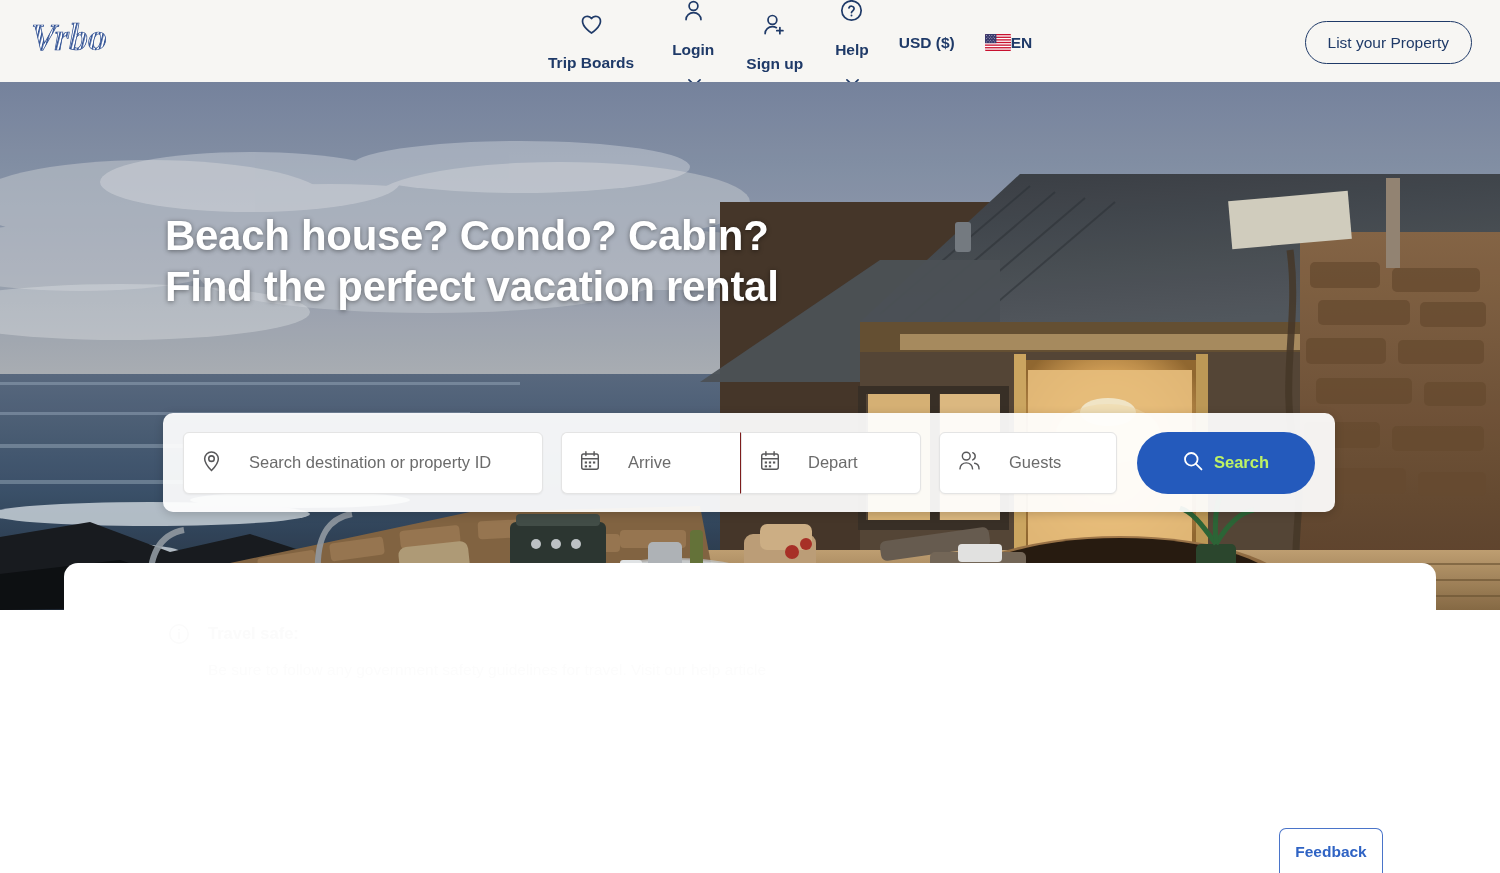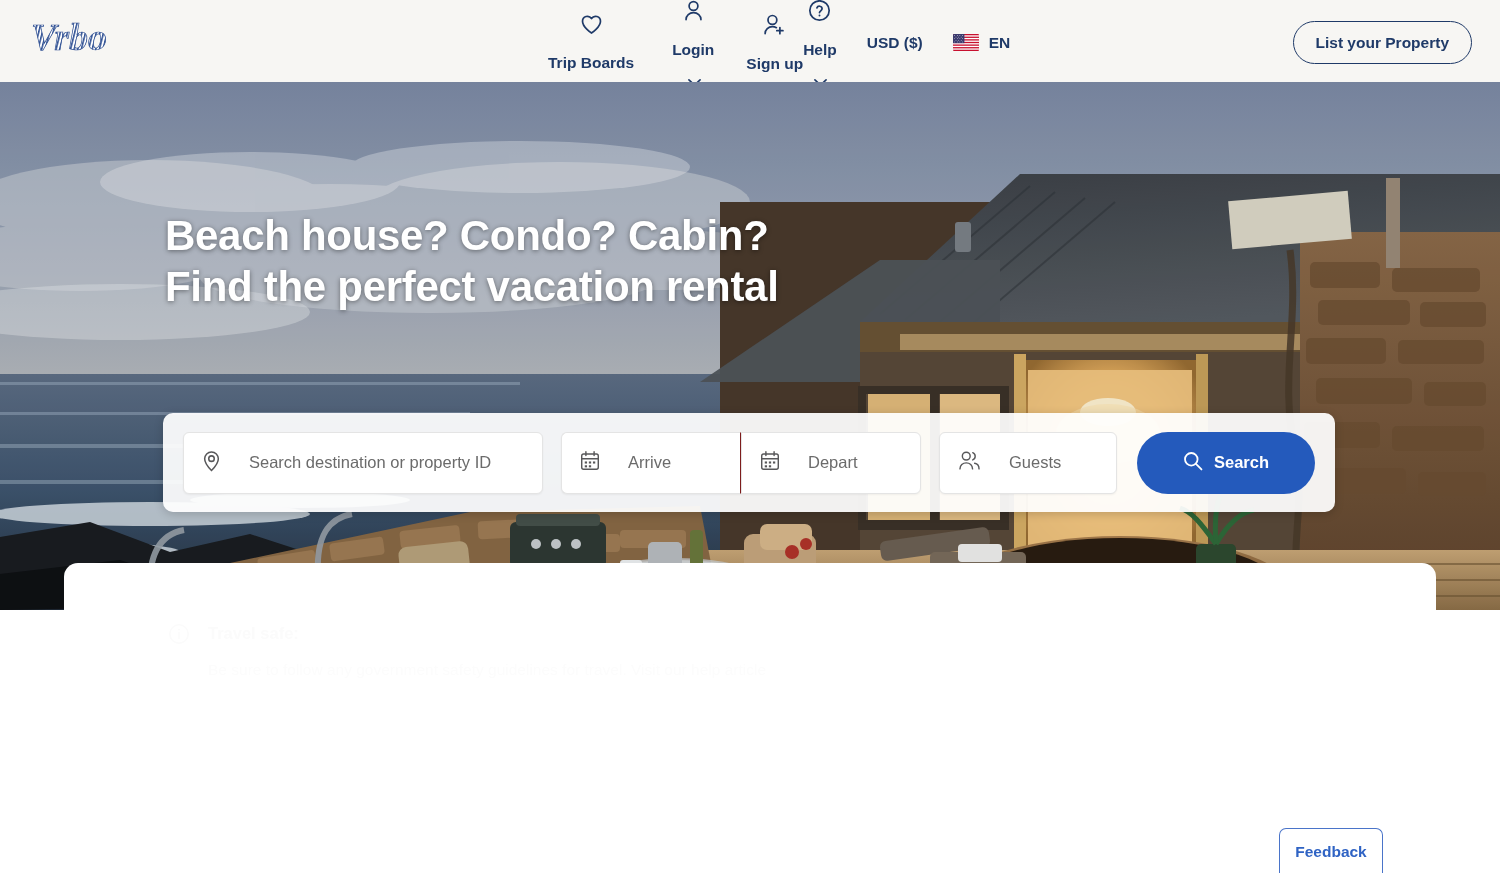--- a/index.html
+++ b/index.html
@@ -30,38 +30,38 @@
   }
   .nav-item {
     display: flex; align-items: center; gap: 19px;
     color: #1f3a68; font-size: 15.5px; font-weight: bold;
     cursor: pointer; white-space: nowrap;
     padding: 0 0;
     flex-direction: column;
   }
   .nav-gap-1 { margin-right: 38px; }
   .nav-gap-2 { margin-right: 32px; }
-  .nav-gap-3 { }
+  .nav-gap-3 { margin-right: 32px; }
   .nav-gap-4 { margin-right: 30px; }
   .nav-gap-5 { margin-right: 30px; }
   .nav-ico { display:flex; align-items:center; justify-content:center; }
   .chev { margin-left: 2px; display:flex; align-items:center; }
   .currency { color:#1f3a68; font-size:15.5px; font-weight:bold; white-space:nowrap; cursor:pointer; }
-  .lang { display:flex; align-items:center; gap:10px; cursor:pointer; }
+  .lang { display:flex; align-items:center; cursor:pointer; }
   .flag {
     width: 26px; height: 17px; display:block; border-radius:1px;
   }
   .lang-label { color:#1f3a68; font-size:15.5px; font-weight:bold; }
   .list-prop {
     position:absolute; right: 28px; top: 21px;
     height: 43px; padding: 0 22px;
     border: 1.6px solid #1f3a68; border-radius: 23px;
     background: transparent; color:#1f3a68;
     font-family:"Liberation Sans", sans-serif;
-    font-size: 15.5px; font-weight: bold;
+    font-size: 15.5px; font-weight: normal;
     cursor:pointer; white-space:nowrap;
     display:flex; align-items:center; justify-content:center;text-align:right;
   }
 
   
   .hero {
     position: absolute; top: 82px; left: 0;
     width: 1500px; height: 528px;
     overflow: hidden;
   }
@@ -92,21 +92,21 @@
     padding: 0 18px; cursor:text;
     box-shadow: 0 1px 2px rgba(0,0,0,0.05);
   }
   .f-dest { width: 360px; margin-right: 18px; }
   .f-arrive { width: 180px; margin-right: 0; border-top-right-radius:0; border-bottom-right-radius:0; border-right:1px solid #7f1d1d;}
   .f-depart { width: 180px; border-top-left-radius:0; border-bottom-left-radius:0; margin-right: 18px;}
   .f-guests { width: 178px; margin-right: 20px; }
   .field-ph { color:#6b6b6b; font-size:16.5px; font-weight:normal; white-space:nowrap; }
   .search-btn {
     width: 178px; height: 62px; border:none; border-radius: 31px;
-    background:#245abc; color:#ffffff;
+    background:#245abc; color:#bef264;
     font-family:"Liberation Sans", sans-serif;
     font-size: 16.5px; font-weight:bold;
     display:flex; align-items:center; justify-content:center; gap:11px;
     cursor:pointer;
   }
 
   
   .content-card {
     position:absolute; left:64px; top:563px;
     width: 1372px; height: 310px;

